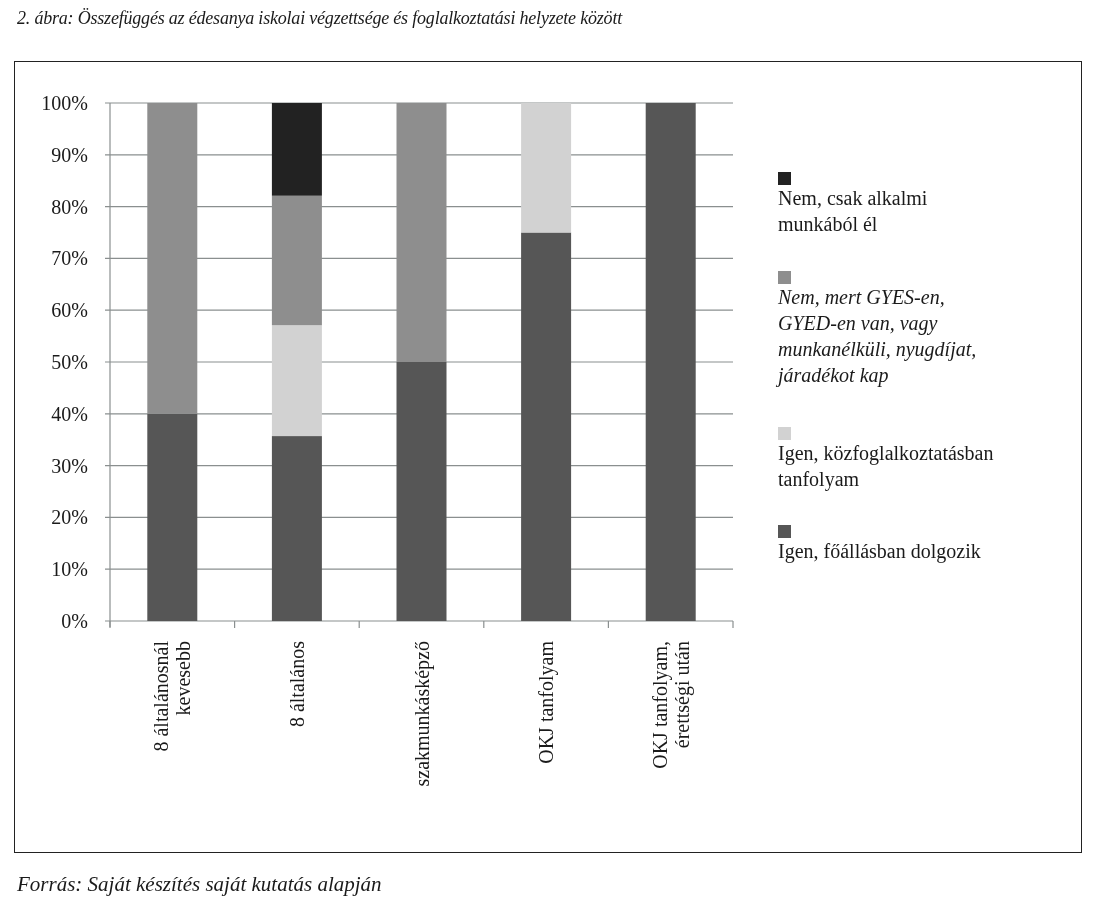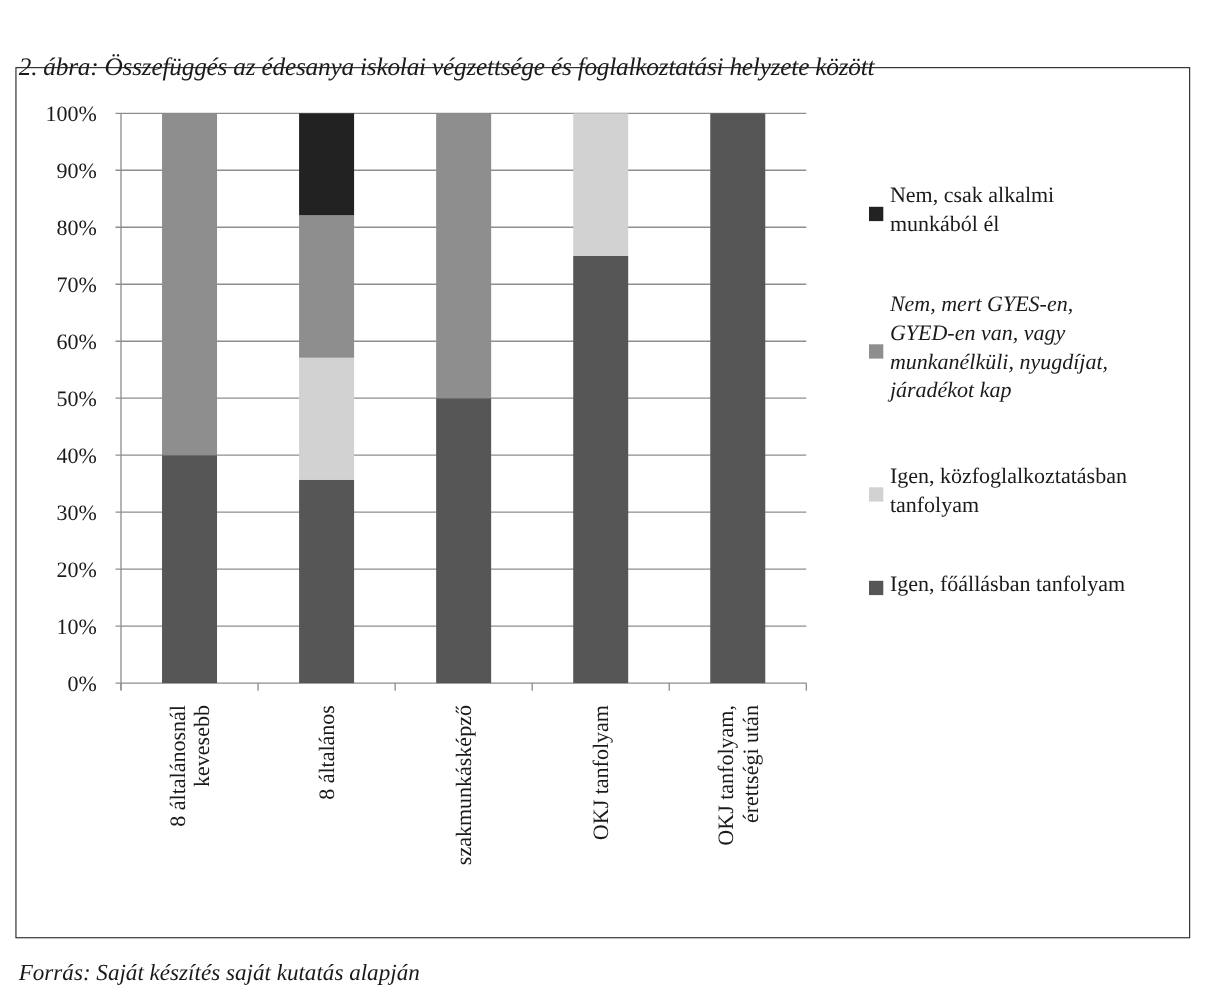--- a/index.html
+++ b/index.html
@@ -1,25 +1,25 @@
 <!DOCTYPE html>
 <html><head>
 <meta charset="utf-8">
 <style>
   html, body { margin: 0; padding: 0; background: #ffffff; }
   body { width: 1095px; height: 913px; position: relative; overflow: hidden;
          font-family: "Liberation Serif", "DejaVu Serif", serif; color: #1a1a1a; }
-  .title { position: absolute; left: 17px; top: 8px; font-size: 23px; font-style: italic;
-           letter-spacing: -0.2px; white-space: nowrap; margin-top: 40px; }
+  .title { position: absolute; left: 17px; top: 8px; font-size: 18px; font-style: italic;
+           letter-spacing: -0.2px; white-space: nowrap; }
   .frame { position: absolute; left: 14px; top: 61px; width: 1068px; height: 792px;
            border: 1.5px solid #222; box-sizing: border-box; }
   .source { position: absolute; left: 17px; top: 872px; font-size: 21px; font-style: italic; white-space: nowrap; }
   svg text { font-family: "Liberation Serif", "DejaVu Serif", serif; }
   .legend { position: absolute; left: 778px; top: 165px; width: 300px; }
-  .legend-item { position: absolute; left: 12px; display: flex; align-items: center; }
+  .legend-item { position: absolute; left: 0; display: flex; align-items: flex-start; flex-direction: column; }
   .legend-swatch { width: 13px; height: 13px; margin-top: 7px; margin-right: 6px; flex: 0 0 auto; }
   .legend-label { font-size: 20px; line-height: 26px; width: 280px; white-space: pre-line; }
 </style>
 </head>
 <body>
 
 <div class="title">2. ábra: Összefüggés az édesanya iskolai végzettsége és foglalkoztatási helyzete között</div>
 
 <div class="frame"></div>
 
@@ -106,17 +106,17 @@
 munkanélküli,  nyugdíjat,
 járadékot kap</span>
   </div>
   <div class="legend-item" style="top:255px;">
     <span class="legend-swatch" id="sw2" style="background: rgb(210, 210, 210);"></span>
     <span class="legend-label">Igen, közfoglalkoztatásban
 tanfolyam</span>
   </div>
   <div class="legend-item" style="top:353px;">
     <span class="legend-swatch" id="sw3" style="background: rgb(86, 86, 86);"></span>
-    <span class="legend-label">Igen, főállásban tanfolyam</span>
+    <span class="legend-label">Igen, főállásban dolgozik</span>
   </div>
 </div>
 
 <div class="source">Forrás: Saját készítés saját kutatás alapján</div>
 
 </body></html>

